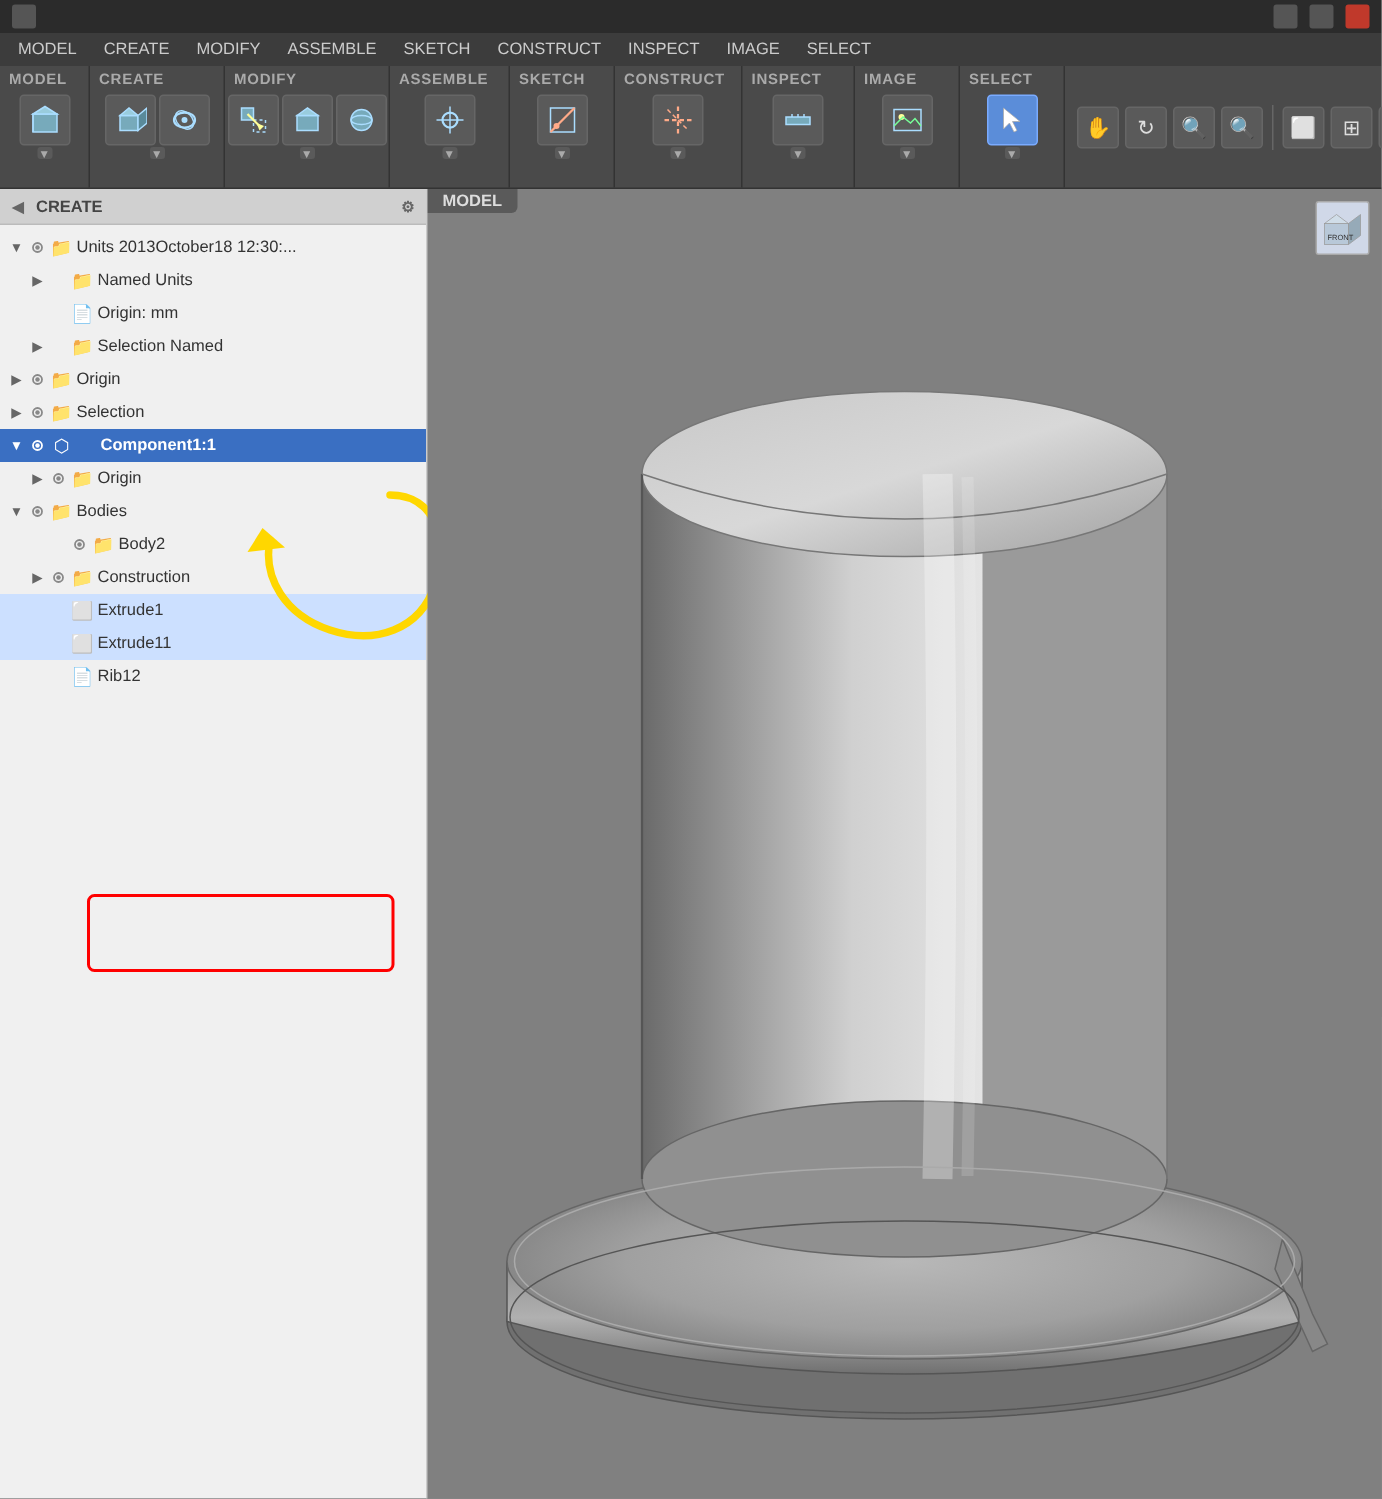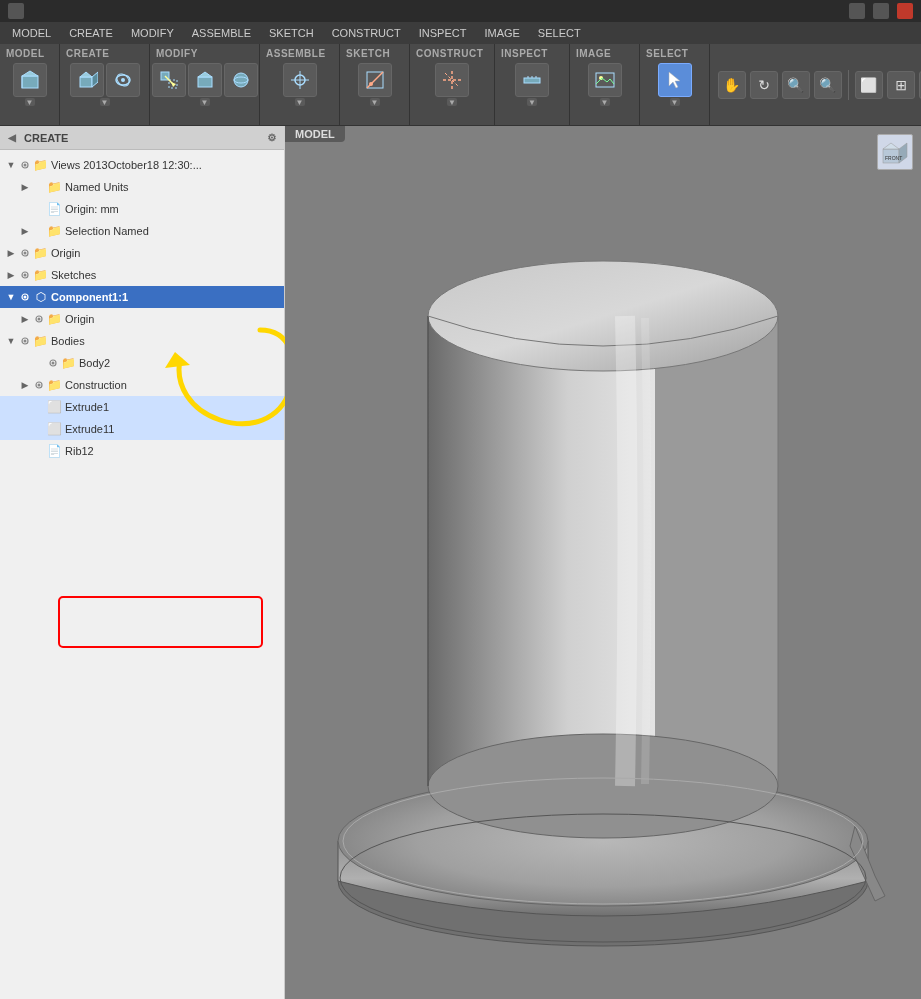--- a/index.html
+++ b/index.html
@@ -186,21 +186,21 @@
       width: 16px; height: 14px;
       display: inline-flex; align-items: center; justify-content: center;
       margin-right: 2px; flex-shrink: 0;
       font-size: 12px;
     }
     .tree-label {
       font-size: 11px;
       color: #333;
     }
     .tree-label.blue { color: #1a5fb4; font-weight: bold; }
-    .tree-label.white { color: white; }
+    .tree-label.white { color: white; margin-left: 16px; }
 
     
     #viewport {
       flex: 1;
       position: relative;
       background: #808080;
       overflow: hidden;
     }
 
     
@@ -439,21 +439,21 @@
       <div class="tree-item">
         <div class="tree-indent" style="width:4px;"></div>
         <div class="tree-expand">▼</div>
         <div class="tree-eye">
           <svg width="12" height="10">
               <circle cx="6" cy="5" r="3" fill="none" stroke="#888" stroke-width="1.2"></circle>
               <circle cx="6" cy="5" r="1.5" fill="#888"></circle>
             </svg>
         </div>
         <div class="tree-folder">📁</div>
-        <span class="tree-label">Views 2013October18 12:30:...</span>
+        <span class="tree-label">Units 2013October18 12:30:...</span>
       </div>
 
       <div class="tree-item">
         <div class="tree-indent" style="width:18px;"></div>
         <div class="tree-expand">▶</div>
         <div class="tree-eye" style="visibility:hidden;">
           <svg width="12" height="10">
               <circle cx="6" cy="5" r="3" fill="none" stroke="#888" stroke-width="1.2"></circle>
             </svg>
         </div>
@@ -493,21 +493,21 @@
       <div class="tree-item">
         <div class="tree-indent" style="width:4px;"></div>
         <div class="tree-expand">▶</div>
         <div class="tree-eye">
           <svg width="12" height="10">
               <circle cx="6" cy="5" r="3" fill="none" stroke="#888" stroke-width="1.2"></circle>
               <circle cx="6" cy="5" r="1.5" fill="#888"></circle>
             </svg>
         </div>
         <div class="tree-folder">📁</div>
-        <span class="tree-label">Sketches</span>
+        <span class="tree-label">Selection</span>
       </div>
 
       <div class="tree-item highlighted">
         <div class="tree-indent" style="width:4px;"></div>
         <div class="tree-expand" style="color:white;">▼</div>
         <div class="tree-eye">
           <svg width="12" height="10">
               <circle cx="6" cy="5" r="3" fill="none" stroke="white" stroke-width="1.2"></circle>
               <circle cx="6" cy="5" r="1.5" fill="white"></circle>
             </svg>

